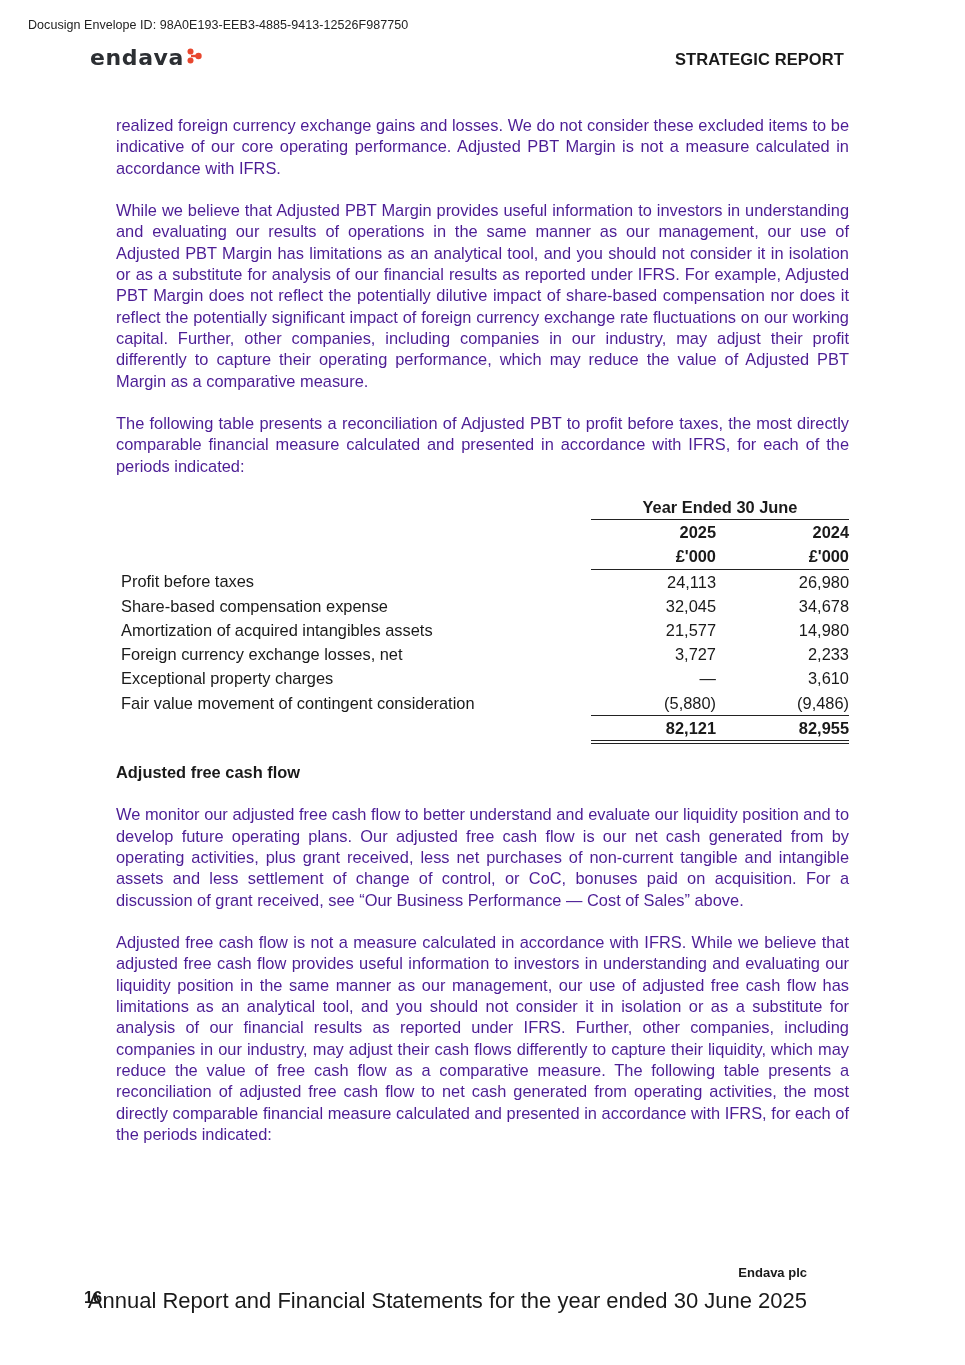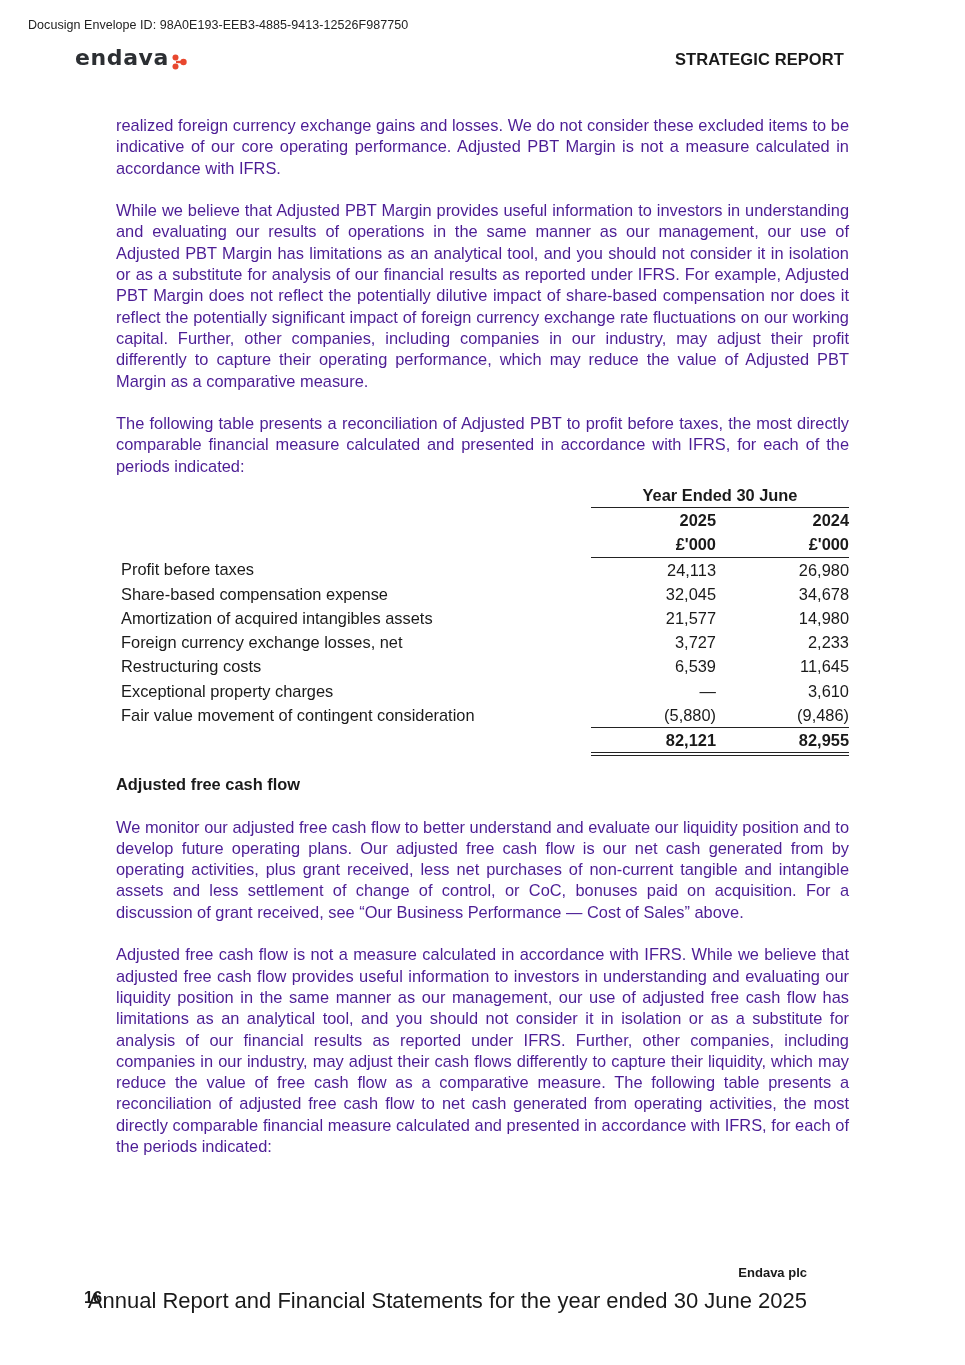--- a/index.html
+++ b/index.html
@@ -18,24 +18,24 @@
     .envelope-id {
       position: absolute;
       left: 28px;
       top: 18px;
       font-size: 12.5px;
       color: #222;
       letter-spacing: 0.05px;
     }
     .logo {
       position: absolute;
-      left: 75px;
+      left: 90px;
       top: 46px;
       display: flex;
-      align-items: flex-end;
+      align-items: flex-start;
       height: 24px;
     }
     .logo-text {
       font-family: "DejaVu Sans", sans-serif;
       font-size: 22px;
       font-weight: bold;
       color: #2c2f33;
       letter-spacing: 0.6px;
       line-height: 24px;
     }
@@ -59,21 +59,21 @@
       width: 733px;
     }
     .para {
       font-size: 16.4px;
       line-height: 21.3px;
       text-align: justify;
       margin: 0 0 21.3px 0;
       color: #4c1d95;
     }
     .para.tight {
-      margin-bottom: 6px;
+      margin-bottom: 18px;
     }
     table.recon {
       width: 733px;
       border-collapse: collapse;
       font-size: 16.4px;
       margin-top: 0;
     }
     table.recon td {
       padding: 0;
       height: 24.2px;
@@ -189,26 +189,20 @@
       <td></td>
       <td class="num">14,980</td>
     </tr>
     <tr>
       <td class="label-cell">Foreign currency exchange losses, net</td>
       <td class="num">3,727</td>
       <td></td>
       <td class="num">2,233</td>
     </tr>
     <tr>
-      <td class="label-cell">Restructuring costs</td>
-      <td class="num">6,539</td>
-      <td></td>
-      <td class="num">11,645</td>
-    </tr>
-    <tr>
       <td class="label-cell">Exceptional property charges</td>
       <td class="num">—</td>
       <td></td>
       <td class="num">3,610</td>
     </tr>
     <tr>
       <td class="label-cell">Fair value movement of contingent consideration</td>
       <td class="num rule-bottom">(5,880)</td>
       <td class="rule-bottom"></td>
       <td class="num rule-bottom">(9,486)</td>

